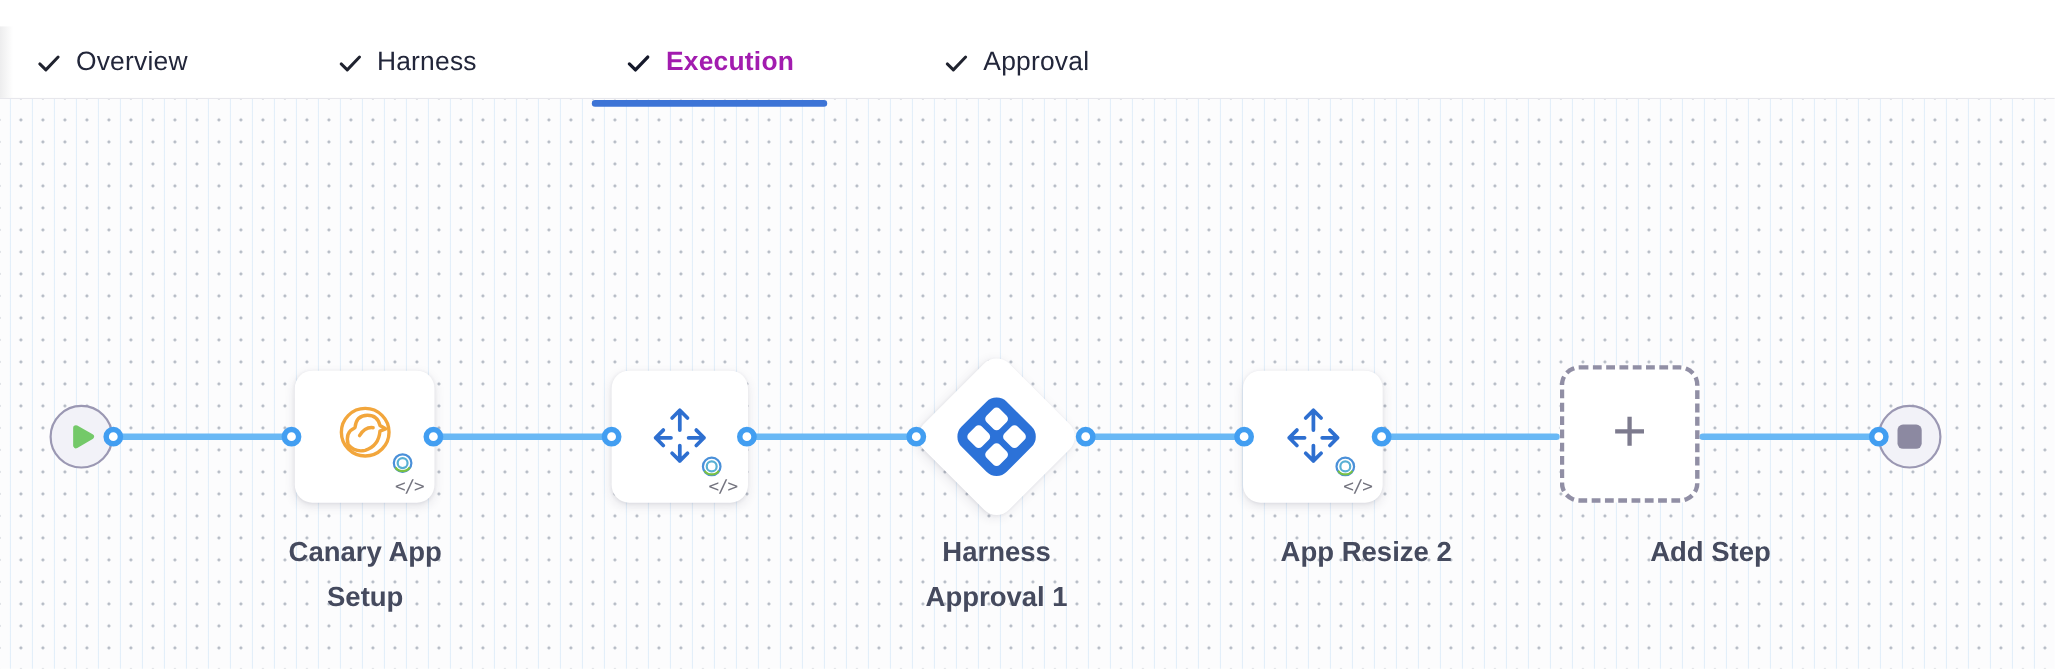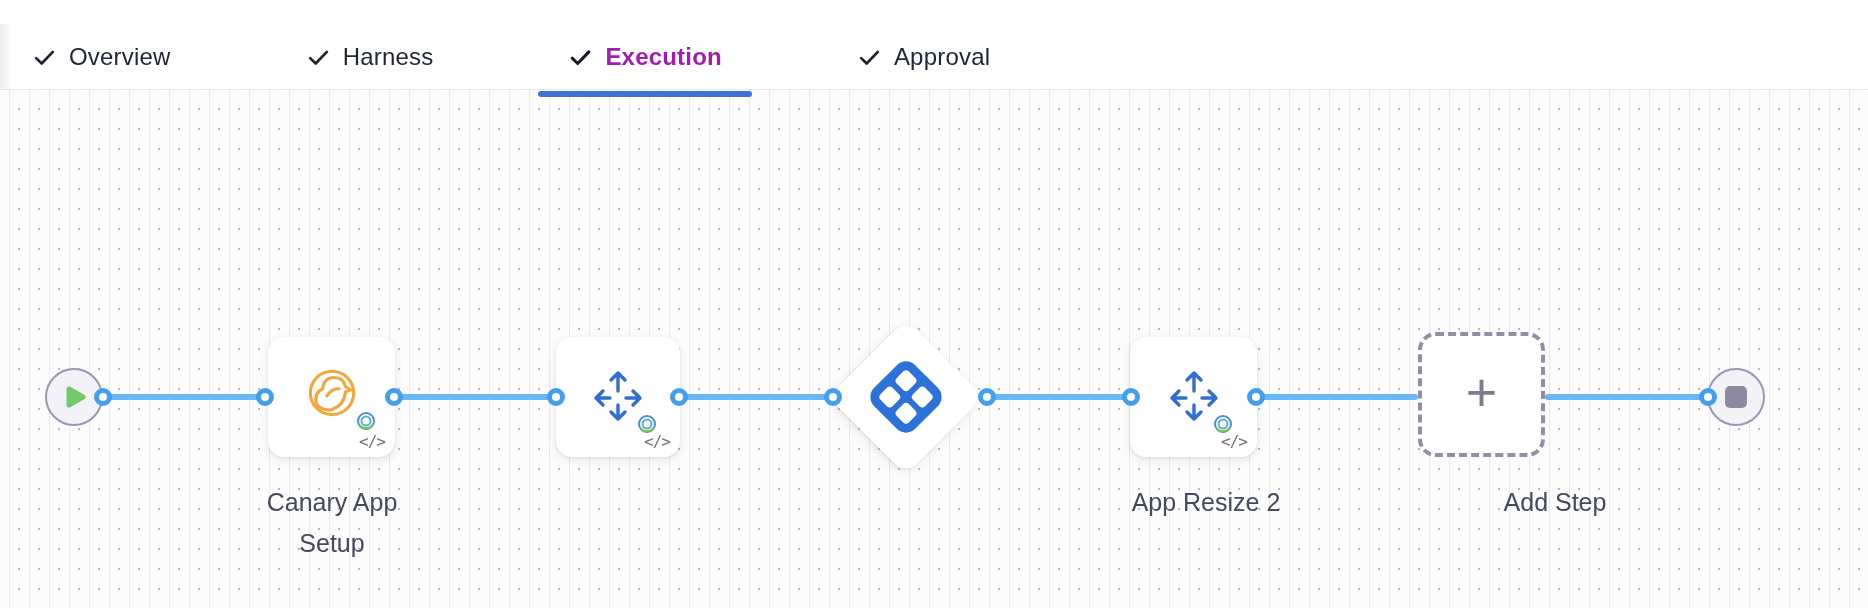--- a/index.html
+++ b/index.html
@@ -50,21 +50,21 @@
   .harness-logo { width:58px; height:58px; background:var(--harness,#2c72d8); border-radius:13px;
      display:grid; grid-template-columns:1fr 1fr; gap:6px; padding:9px; }
   .harness-logo span { background:#fff; border-radius:4px; }
 
   .add-step { position:absolute; left:1418px; top:242px; width:127px; height:125px; background:#fff;
      border:4px dashed #918fa5; border-radius:18px; display:flex; align-items:center; justify-content:center;
      cursor:pointer; }
   .plus-glyph { font-size:54px; font-weight:400; color:#7d7b8e; line-height:1; margin-top:-6px; }
 
   .node-label { position:absolute; top:392px; text-align:center; font-size:25px; line-height:41px;
-     color:#454a5e; }
+     color:#454a5e;font-weight:bold; }
 </style>
 </head>
 <body>
 
 <div class="app">
 
   <div class="header">
     <div class="tabs">
 
       <div class="tab">
@@ -192,17 +192,18 @@
     <div class="port" style="left:385px;"></div>
     <div class="port" style="left:547px;"></div>
     <div class="port" style="left:670px;"></div>
     <div class="port" style="left:824px;"></div>
     <div class="port" style="left:978px;"></div>
     <div class="port" style="left:1122px;"></div>
     <div class="port" style="left:1247px;"></div>
     <div class="port" style="left:1699px;"></div>
 
     <div class="node-label" style="left:247px;width:170px;">Canary App Setup</div>
-    <div class="node-label" style="left:1096px;width:220px;">App Resize 2</div>
+    <div class="node-label" style="left:826px;width:160px;">Harness Approval 1</div>
+    <div class="node-label" style="left:1132px;width:220px;">App Resize 2</div>
     <div class="node-label" style="left:1445px;width:220px;">Add Step</div>
 
   </div>
 </div>
 
 </body></html>

